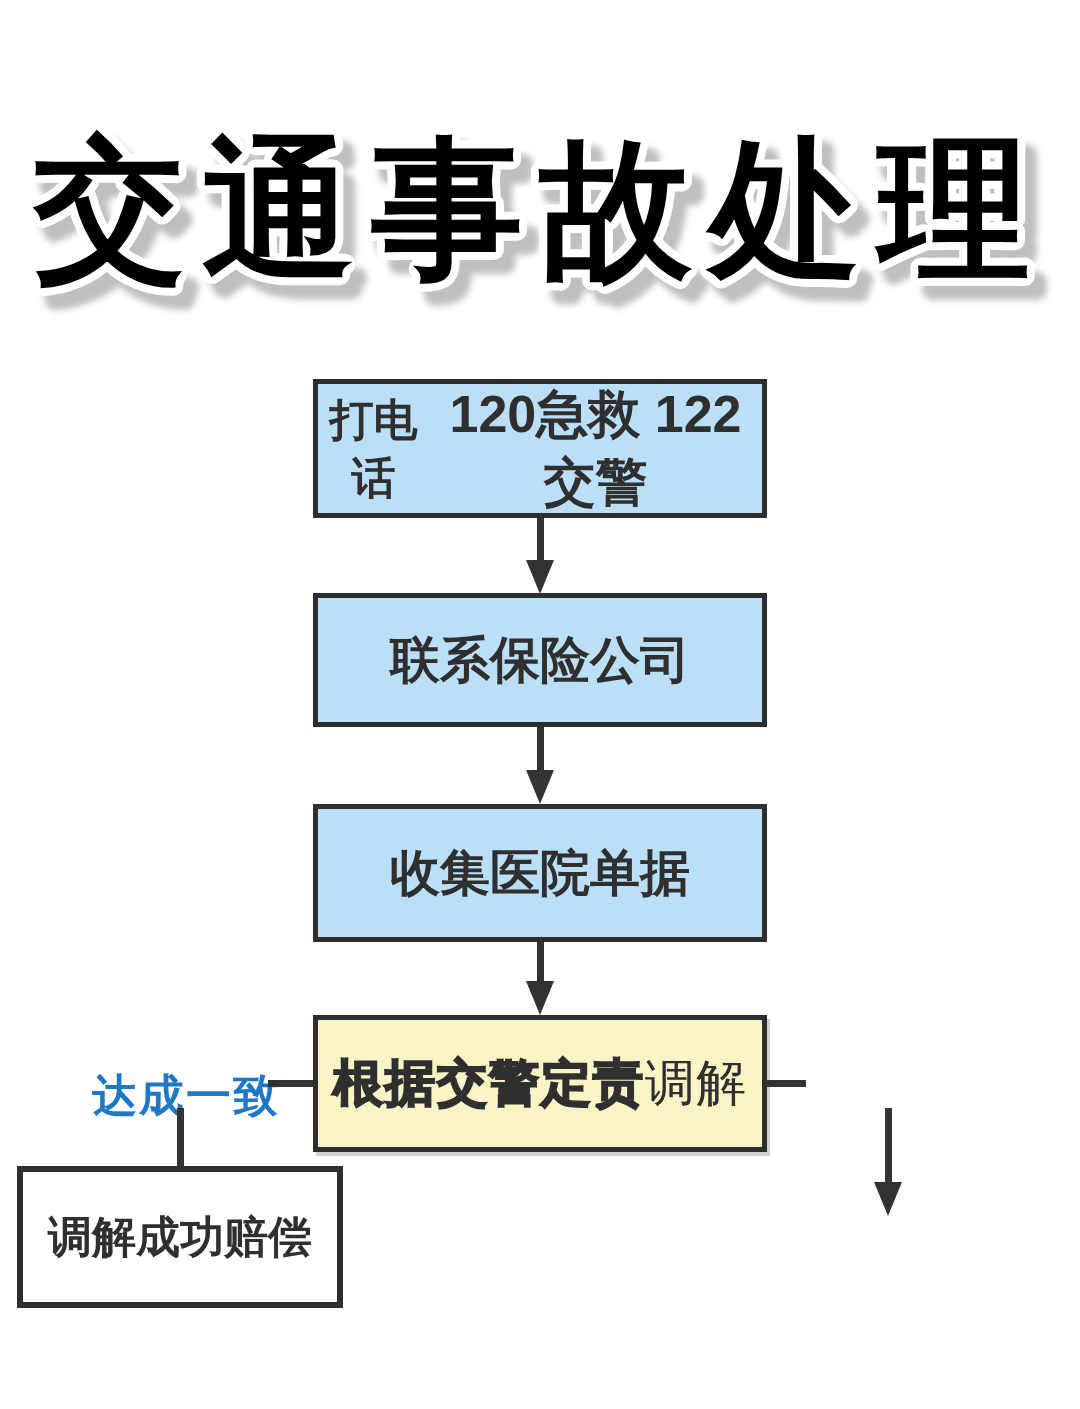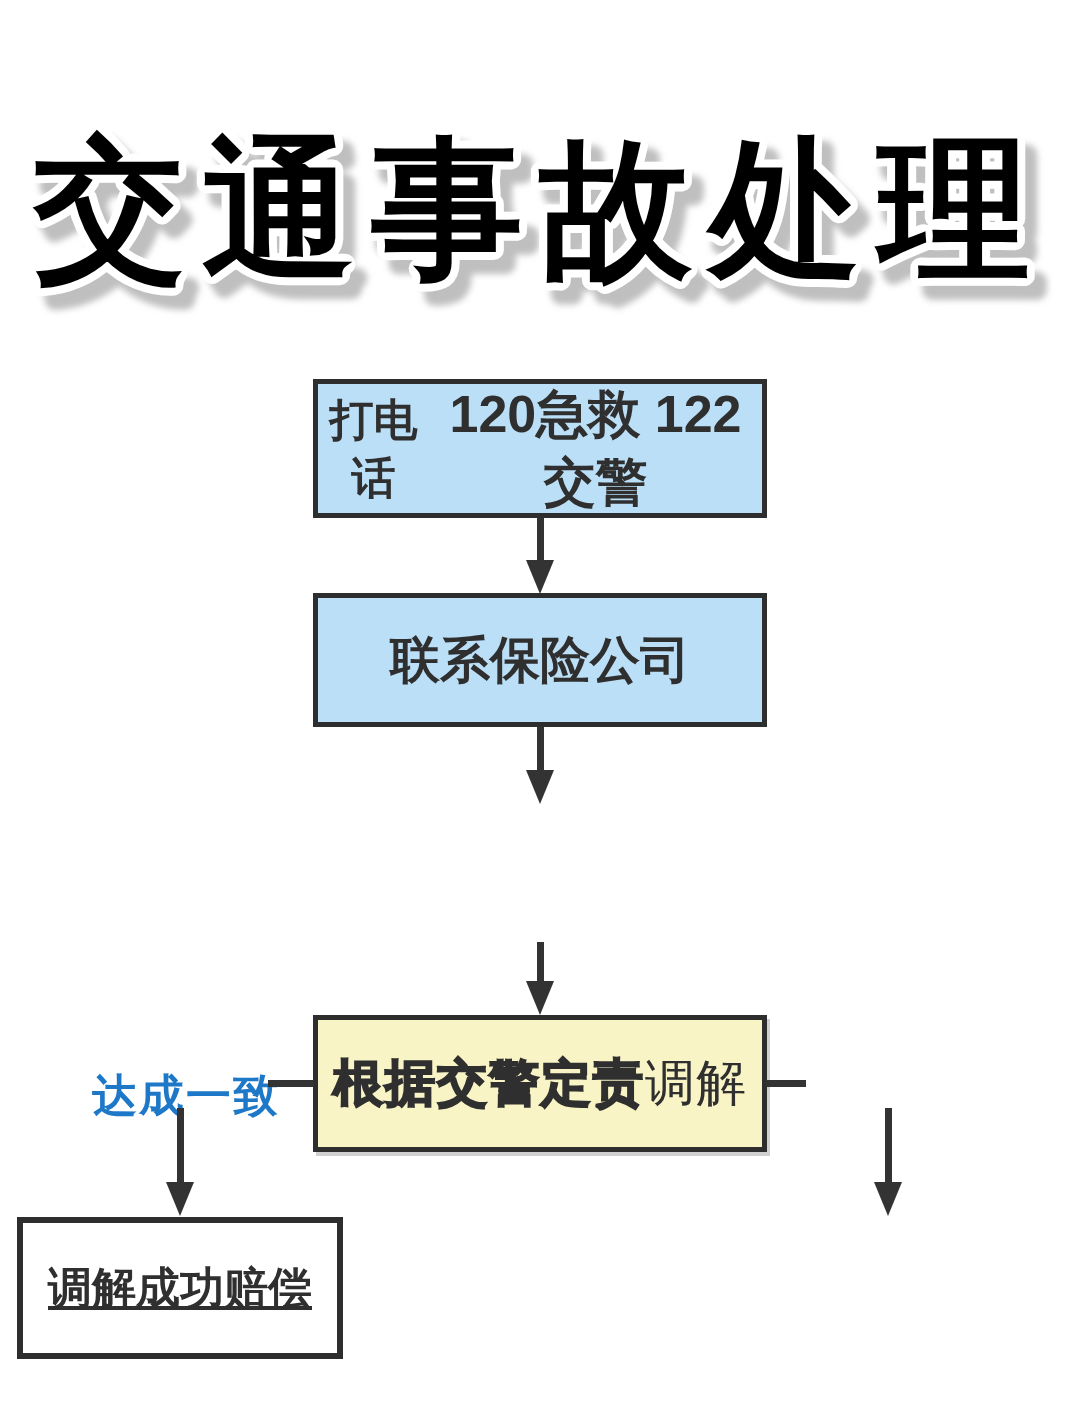--- a/index.html
+++ b/index.html
@@ -104,38 +104,41 @@
   <div class="stem" style="left:537px; top:518px; height:46px;"></div>
   <div class="head" style="left:526px; top:560px;"></div>
 
   <div class="flowbox blue" style="left:313px; top:593px; width:454px; height:134px;">
     <div class="t50">联系保险公司</div>
   </div>
 
   <div class="stem" style="left:537px; top:727px; height:45px;"></div>
   <div class="head" style="left:526px; top:770px;"></div>
 
+  <div class="flowbox blue" style="left:313px; top:804px; width:454px; height:138px;">
+    <div class="t50">收集医院单据</div>
+  </div>
 
   <div class="stem" style="left:537px; top:942px; height:42px;"></div>
   <div class="head" style="left:526px; top:981px;"></div>
 
   <div class="flowbox yellow" style="left:313px; top:1015px; width:454px; height:137px;">
     <div class="t50">
       <span class="step4-strong">根据交警定责</span><span class="step4-tail">调解</span>
     </div>
   </div>
 
   <div class="branch-label lbl-blue" style="left:92px; top:1058px;">达成一致</div>
   <div class="hstub" style="left:268px; top:1080px; width:46px;"></div>
   <div class="stem" style="left:177px; top:1108px; height:76px;"></div>
   <div class="head" style="left:166px; top:1182px;"></div>
 
   <div class="hstub" style="left:766px; top:1080px; width:40px;"></div>
   <div class="stem" style="left:885px; top:1108px; height:76px;"></div>
   <div class="head" style="left:874px; top:1182px;"></div>
 
-  <div class="flowbox plain" style="left:17px; top:1217px; width:326px; height:142px;text-decoration:underline;">
+  <div class="flowbox plain" style="left:17px; top:1166px; width:326px; height:142px;">
     <div class="t44">调解成功</div>
     <div class="t44">赔偿</div>
   </div>
 
 
 </div>
 
 </body></html>

